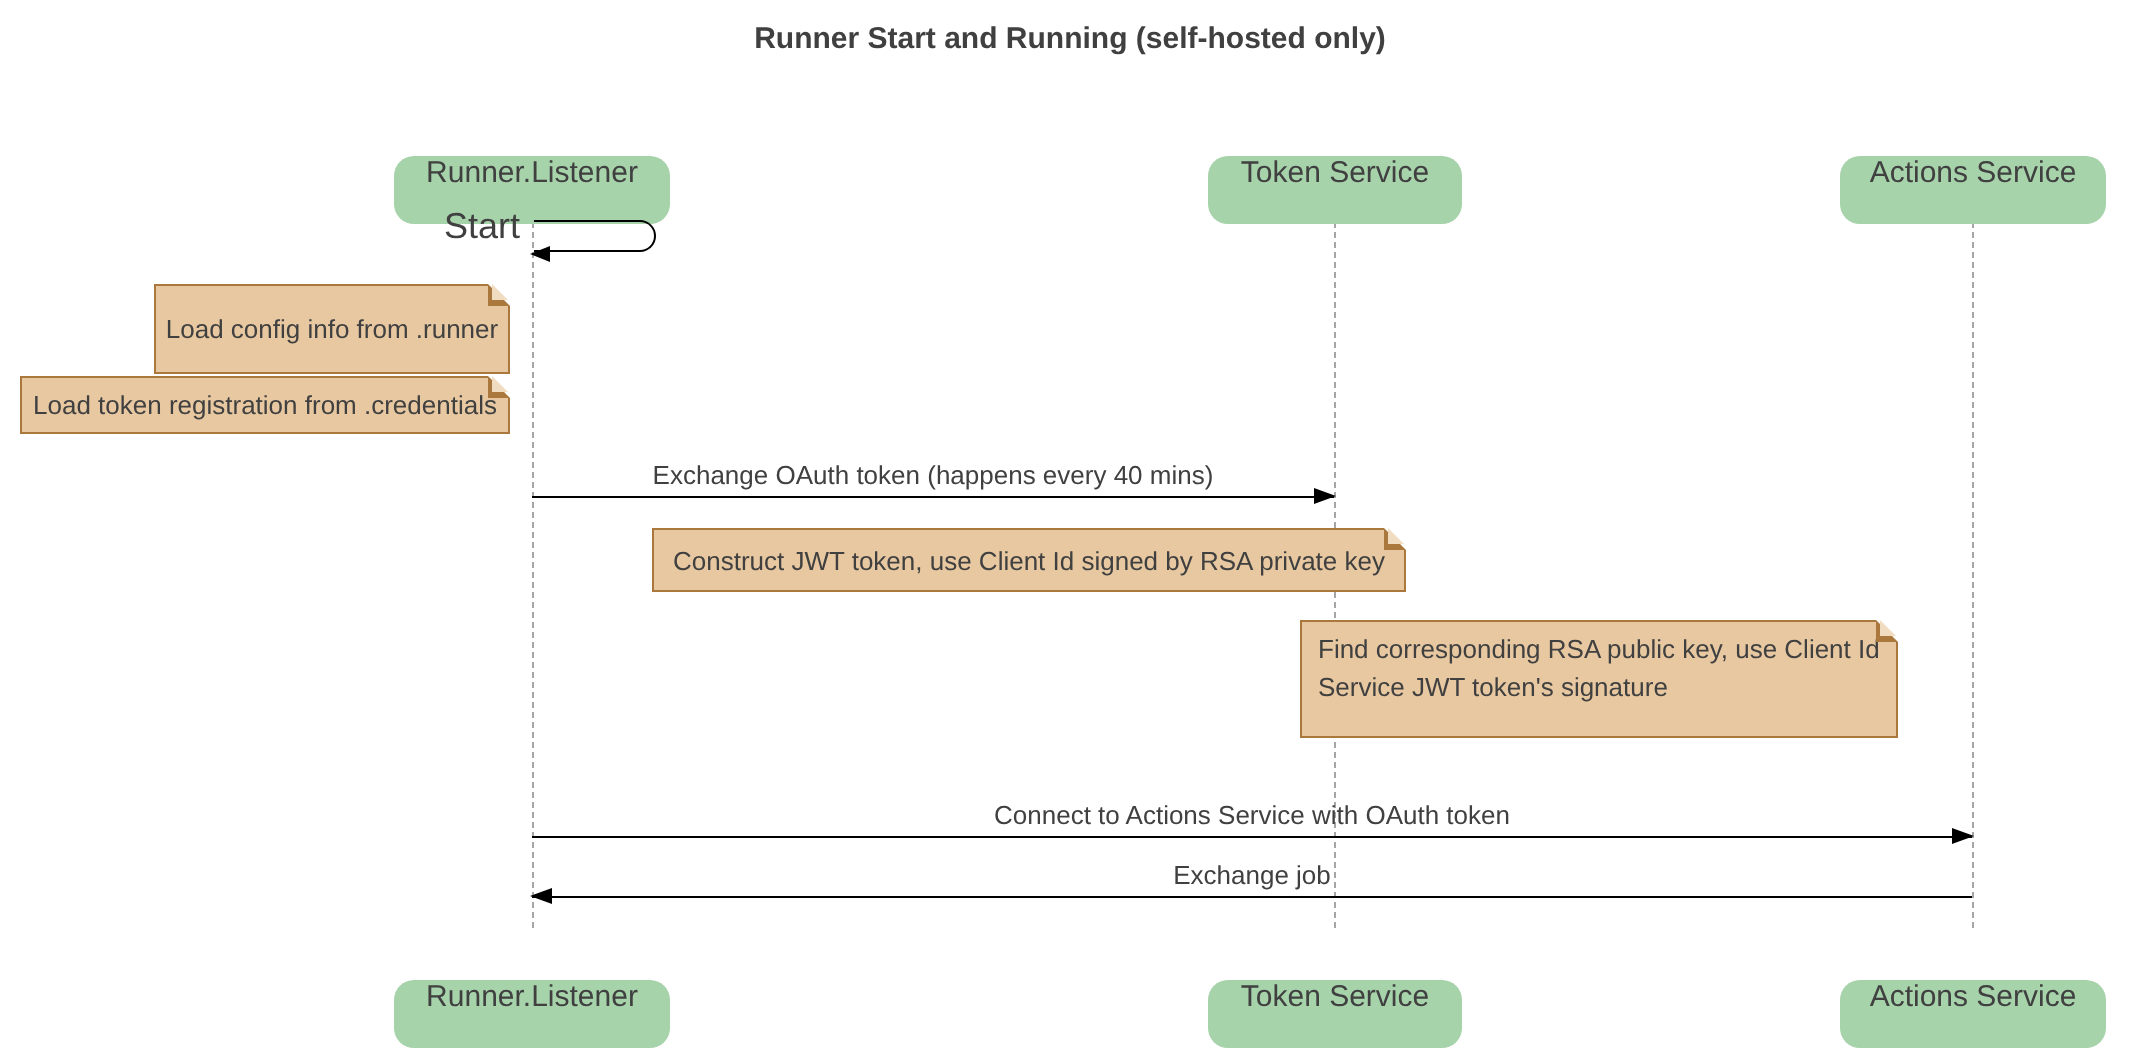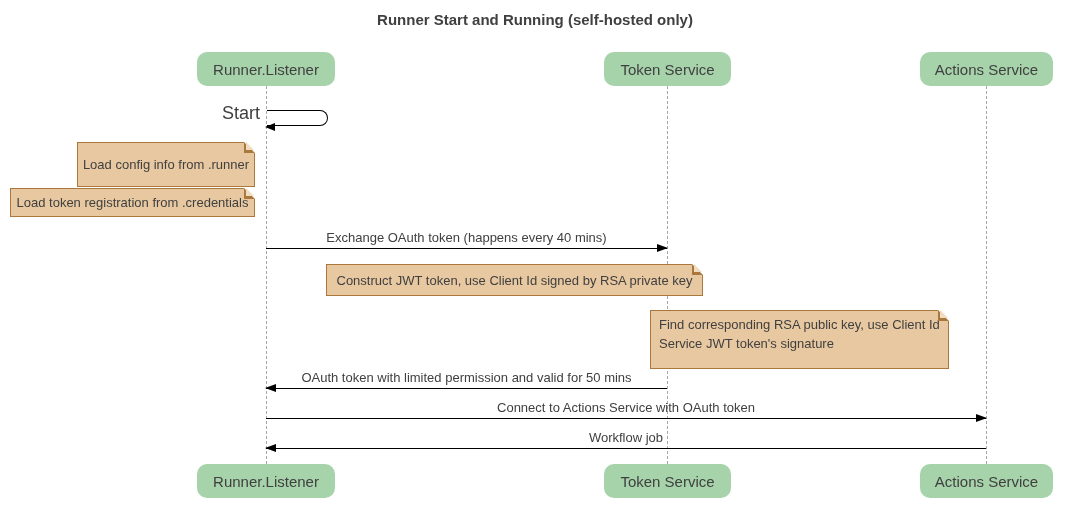--- a/index.html
+++ b/index.html
@@ -8,22 +8,22 @@
     font-family:"Liberation Sans", sans-serif; color:#404040; overflow:hidden;
   }
   .title {
     position:absolute; top:11px; left:0; width:100%;
     text-align:center; font-size:15px; font-weight:bold; white-space:nowrap;
   }
   .participant {
     position:absolute; height:34px;
     background:var(--participant-fill, #a7d3ab);
     border-radius:10px;
-    display:flex; align-items:center; justify-content:center;
-    font-size:15px; white-space:nowrap;
+    display:flex; justify-content:center;
+    font-size:15px; white-space:nowrap;margin-top:26px;
   }
   .lifeline {
     position:absolute; top:86px; height:378px; width:0;
     border-left:1px dashed var(--lifeline-color, #a6a6a6);
   }
   .msg { position:absolute; font-size:13px; }
   .msg-label { text-align:center; height:16px; line-height:16px; white-space:nowrap; }
   .msg-line { position:relative; border-top:1.4px solid var(--line-color, #000); margin-top:2px; }
   .arrowhead { position:absolute; width:0; height:0; }
   .arrowhead.right {
@@ -135,36 +135,30 @@
     <span>Construct JWT token, use Client Id signed by RSA private key</span>
   </div>
 
   <div class="note multiline" id="note-rsa">
     <div class="fold-a"></div>
     <div class="fold-b"></div>
     <div>Find corresponding RSA public key, use Client Id</div>
     <div>Service JWT token's signature</div>
   </div>
 
-  <div class="msg" id="msg-oauth">
-    <div class="msg-label">OAuth token with limited permission and valid for 50 mins</div>
-    <div class="msg-line">
-      <div class="arrowhead left"></div>
-    </div>
-  </div>
 
   <div class="msg" id="msg-connect">
     <div class="msg-label">Connect to Actions Service with OAuth token</div>
     <div class="msg-line">
       <div class="arrowhead right"></div>
     </div>
   </div>
 
   <div class="msg" id="msg-workflow">
-    <div class="msg-label">Workflow job</div>
+    <div class="msg-label">Exchange job</div>
     <div class="msg-line">
       <div class="arrowhead left"></div>
     </div>
   </div>
 
   <div class="participant" id="p-runner-bot">
     <span>Runner.Listener</span>
   </div>
   <div class="participant" id="p-token-bot">
     <span>Token Service</span>

